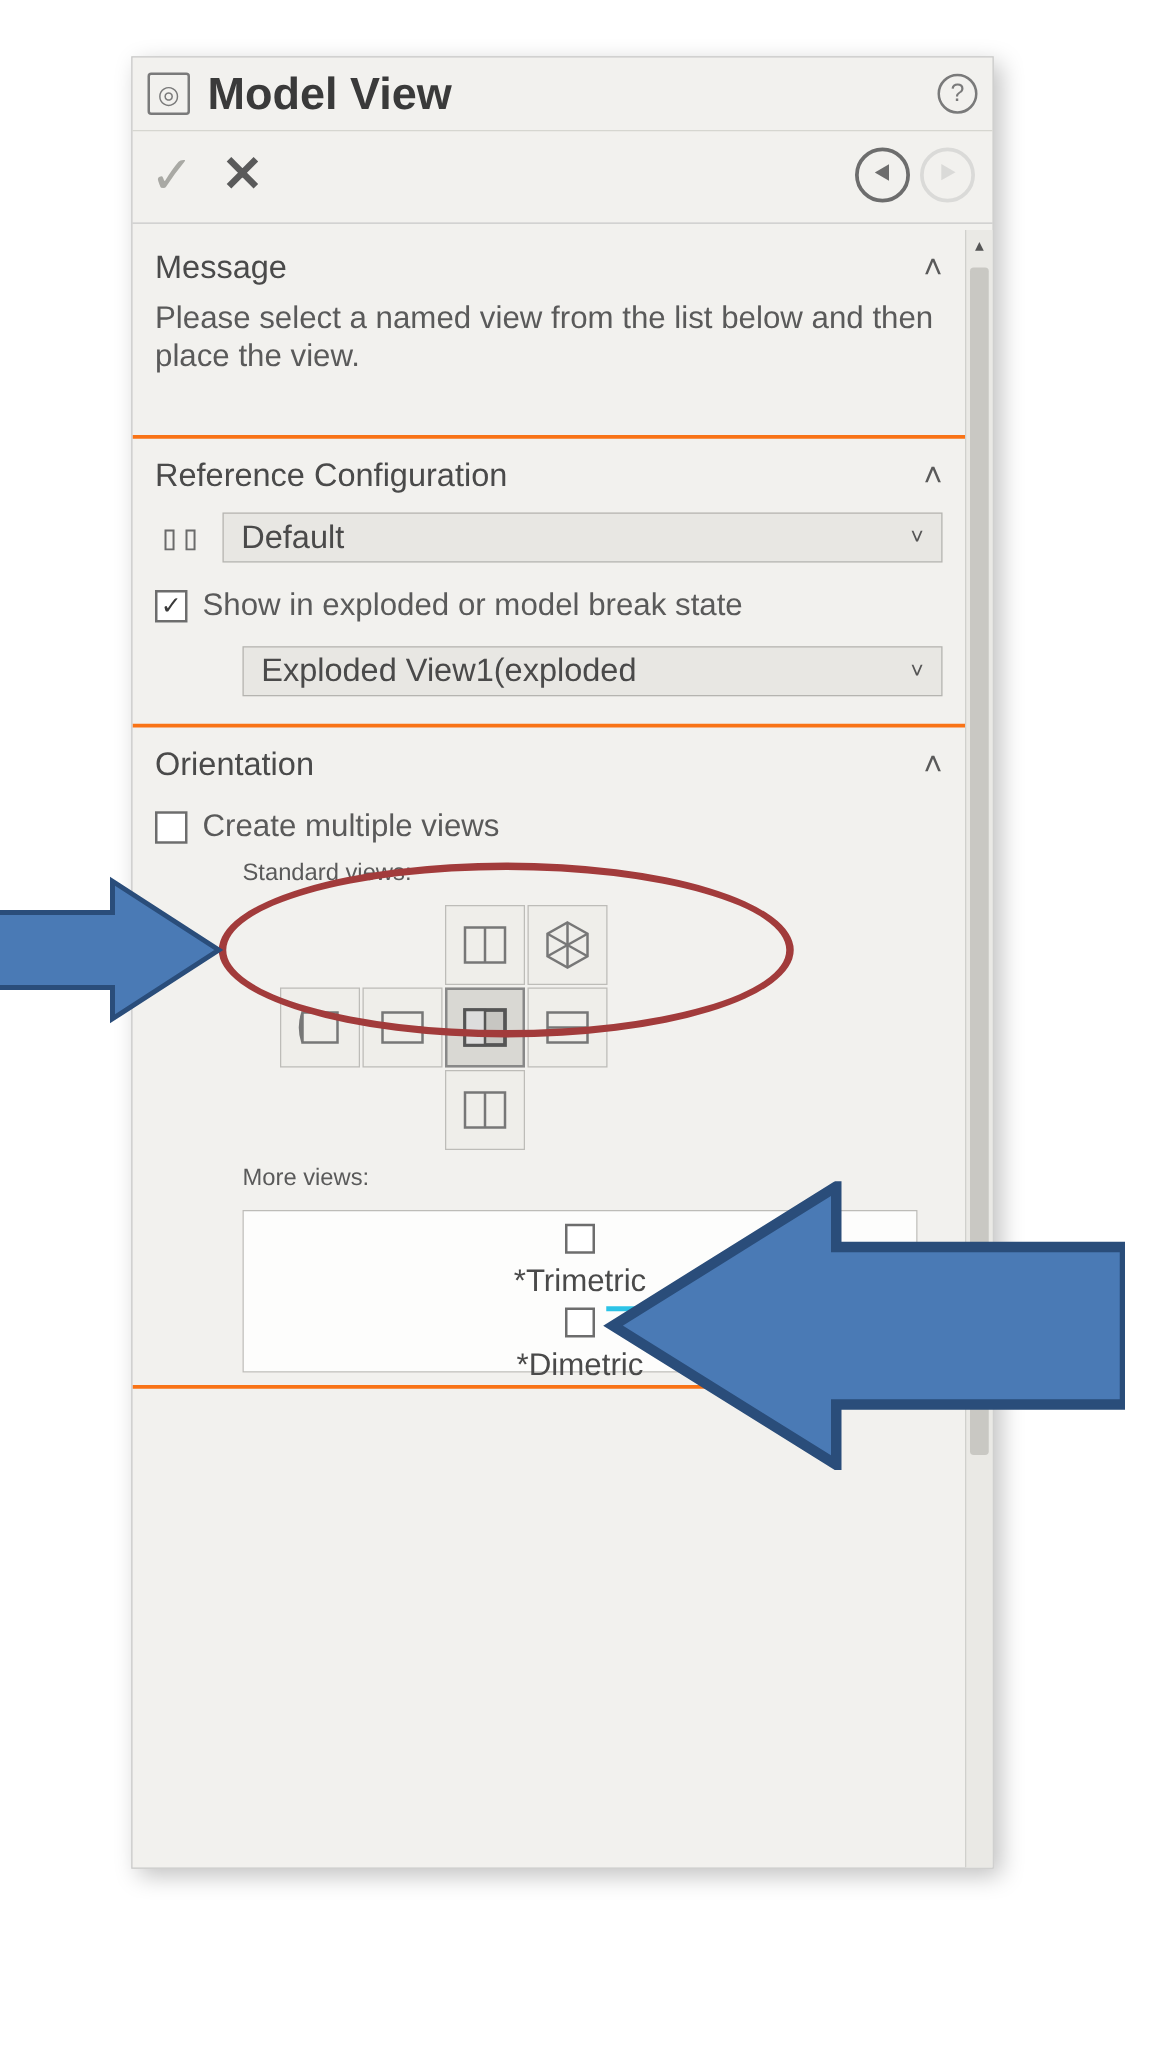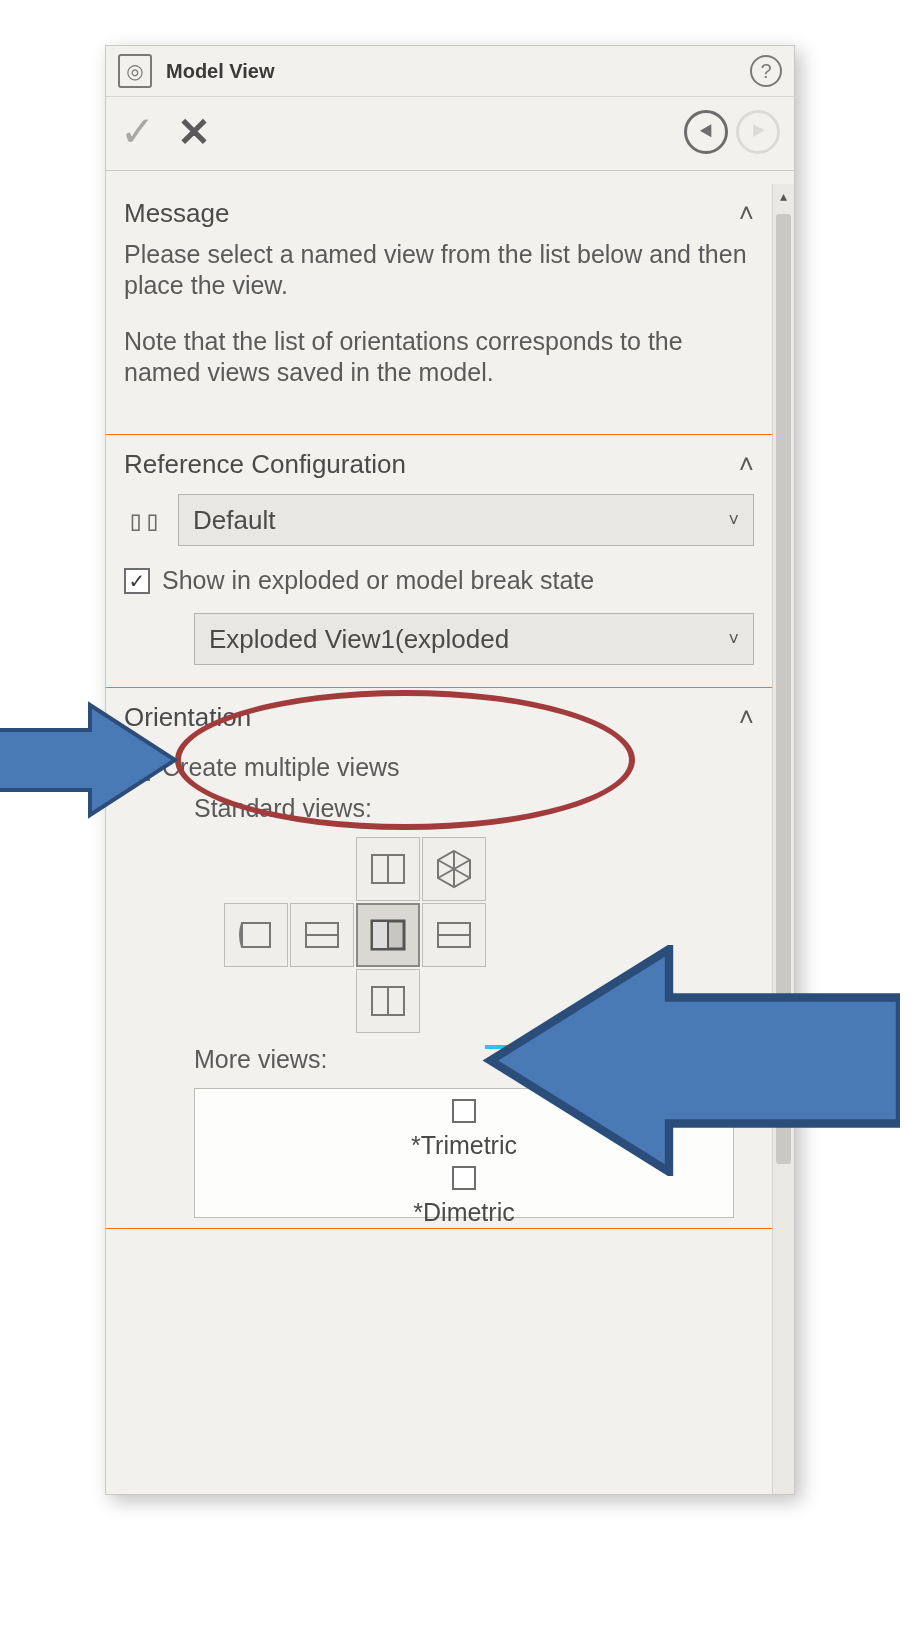--- a/index.html
+++ b/index.html
@@ -29,21 +29,21 @@
   }
   .title-row .doc-icon {
     width: 34px; height: 34px;
     border: 2px solid #7a7a7a;
     border-radius: 3px;
     margin-right: 14px;
     display:flex;align-items:center;justify-content:center;
     color:#7a7a7a;font-size:20px;
   }
   .title-row .title-text {
-    font-size: 20px;
+    font-size: 36px;
     font-weight: 600;
     color: #3a3a3a;
     flex: 1;
   }
   .title-row .help-icon {
     width: 32px; height: 32px;
     border: 2px solid #7a7a7a;
     border-radius: 50%;
     display: flex; align-items:center; justify-content:center;
     font-size: 20px; color:#7a7a7a;
@@ -86,21 +86,21 @@
   }
   .scrollbar .up-btn, .scrollbar .down-btn {
     height:24px; display:flex;align-items:center;justify-content:center;
     font-size:14px;color:#555;
   }
   .scrollbar .thumb {
     position:absolute; left:3px; right:3px; top:30px; height:950px;
     background:#c9c8c3; border-radius:3px;
   }
   .section {
-    border-bottom: 1px solid #f97316;
+    border-bottom: 3px solid #f97316;
     padding: 14px 18px 22px 18px;
   }
   .section-header {
     display:flex; align-items:center;
     font-size: 26px;
     color:#4a4a4a;
     margin-bottom: 10px;
   }
   .section-header .label { flex:1; }
   .section-header .collapse-icon {
@@ -115,21 +115,21 @@
   .config-row {
     display:flex; align-items:center; gap:14px;
     margin-top: 14px;
   }
   .config-icon {
     font-size: 28px; color:#6b6b6b; width:40px; text-align:center;
     font-family: monospace;
   }
   .dropdown {
     flex:1;
-    height: 52px;
+    height: 40px;
     background:#e8e7e3;
     border:1px solid #b5b4b0;
     display:flex; align-items:center;
     padding: 0 14px;
     font-size: 26px;
     color:#4a4a4a;
     position:relative;
   }
   .dropdown .dd-text { flex:1; overflow:hidden; white-space:nowrap; text-overflow:ellipsis; }
   .dropdown .dd-arrow { font-size:18px; color:#555; }
@@ -145,21 +145,21 @@
     background:#fff;
   }
   .checkbox.checked::after {
     content:"✓"; font-size:20px; color:#3a3a3a;
   }
   .sub-dropdown-wrap {
     margin-top: 18px; margin-left: 70px;
   }
   .orientation-section { padding-bottom: 10px; }
   .static-label {
-    font-size: 25px; color:#5a5a5a;
+    font-size: 19px; color:#5a5a5a;
     margin: 12px 0 14px 70px;
   }
   .view-grid {
     margin-left: 100px;
     display:grid;
     grid-template-columns: repeat(4, 64px);
     grid-template-rows: repeat(3, 64px);
     gap: 2px;
   }
   .view-cell {
@@ -233,21 +233,20 @@
 
   <div class="scroll-area">
 
     <div class="section">
       <div class="section-header">
         <span class="label">Message</span>
         <span class="collapse-icon">˄</span>
       </div>
       <div class="message-body">
         <p>Please select a named view from the list below and then place the view.</p>
-        <p>Note that the list of orientations corresponds to the named views saved in the model.</p>
       </div>
     </div>
 
     <div class="section">
       <div class="section-header">
         <span class="label">Reference Configuration</span>
         <span class="collapse-icon">˄</span>
       </div>
       <div class="config-row">
         <div class="config-icon">▯▯</div>

